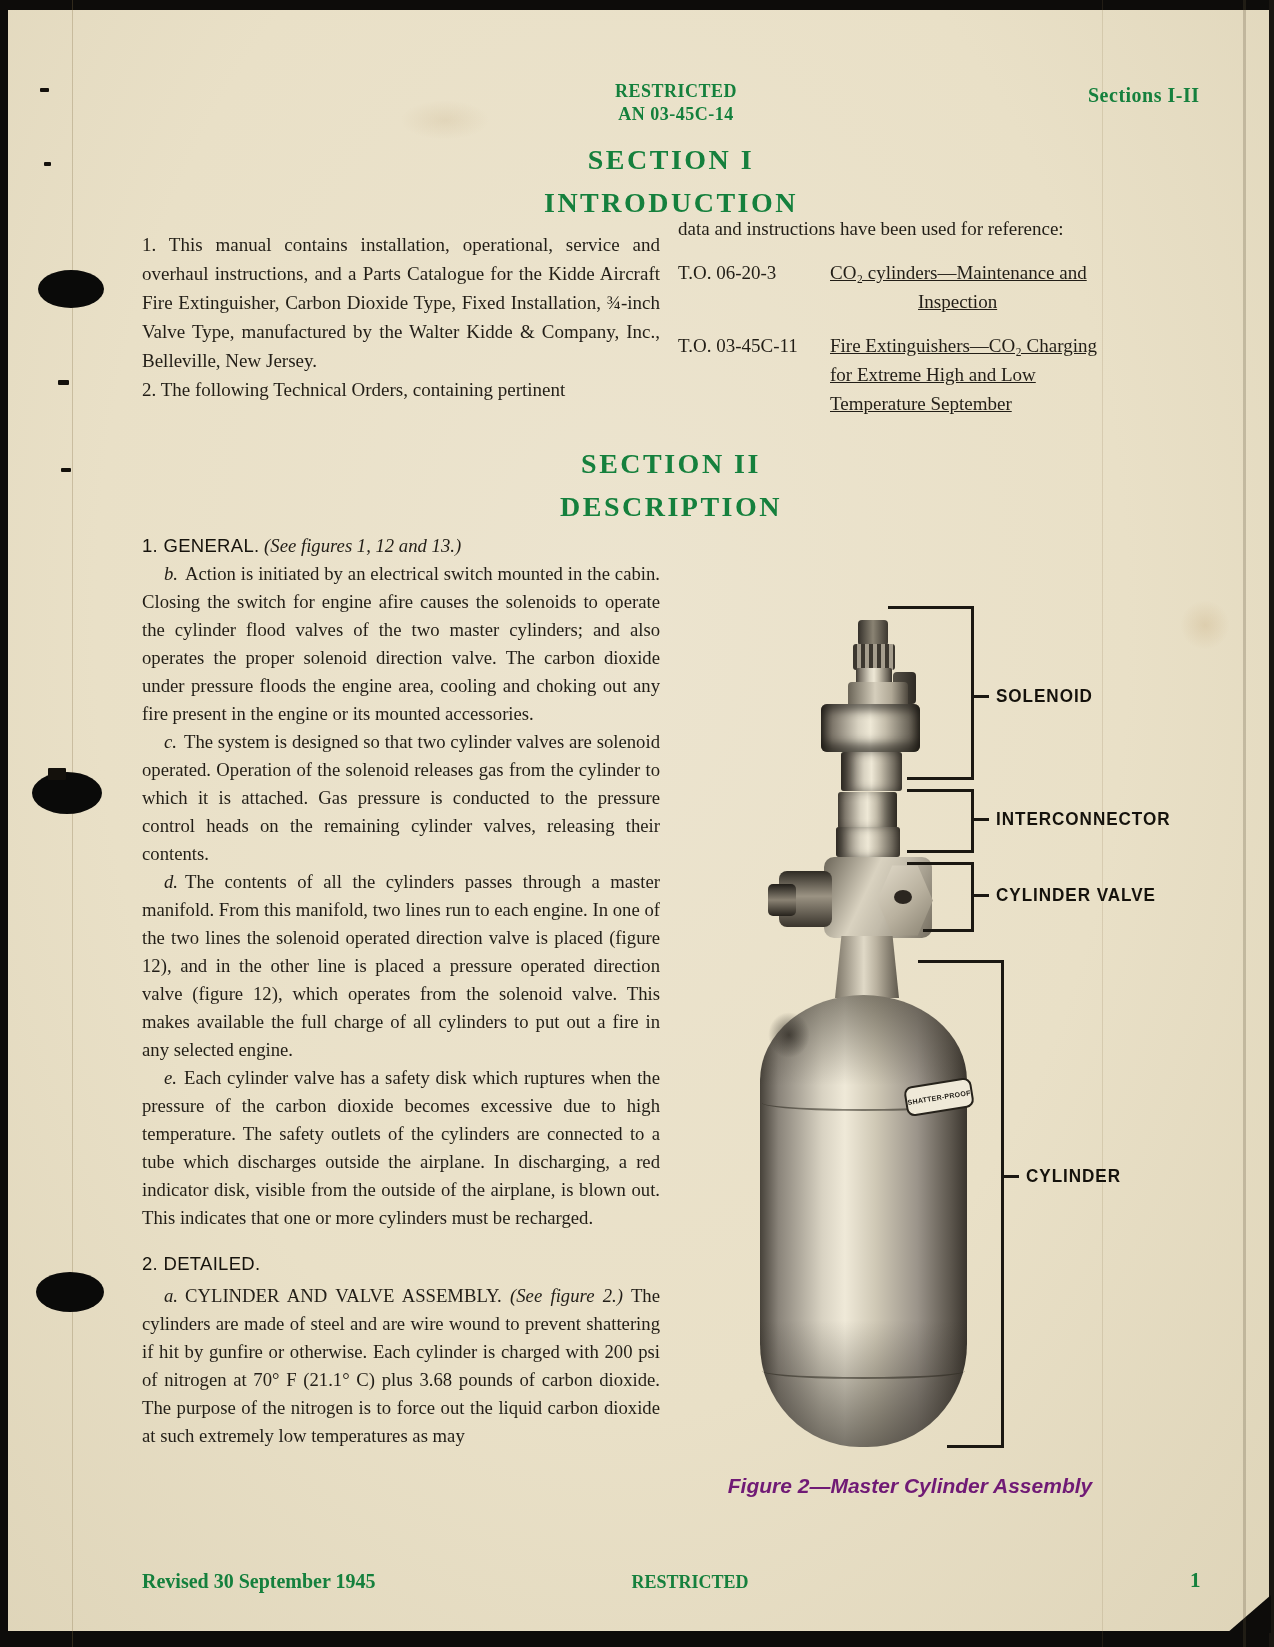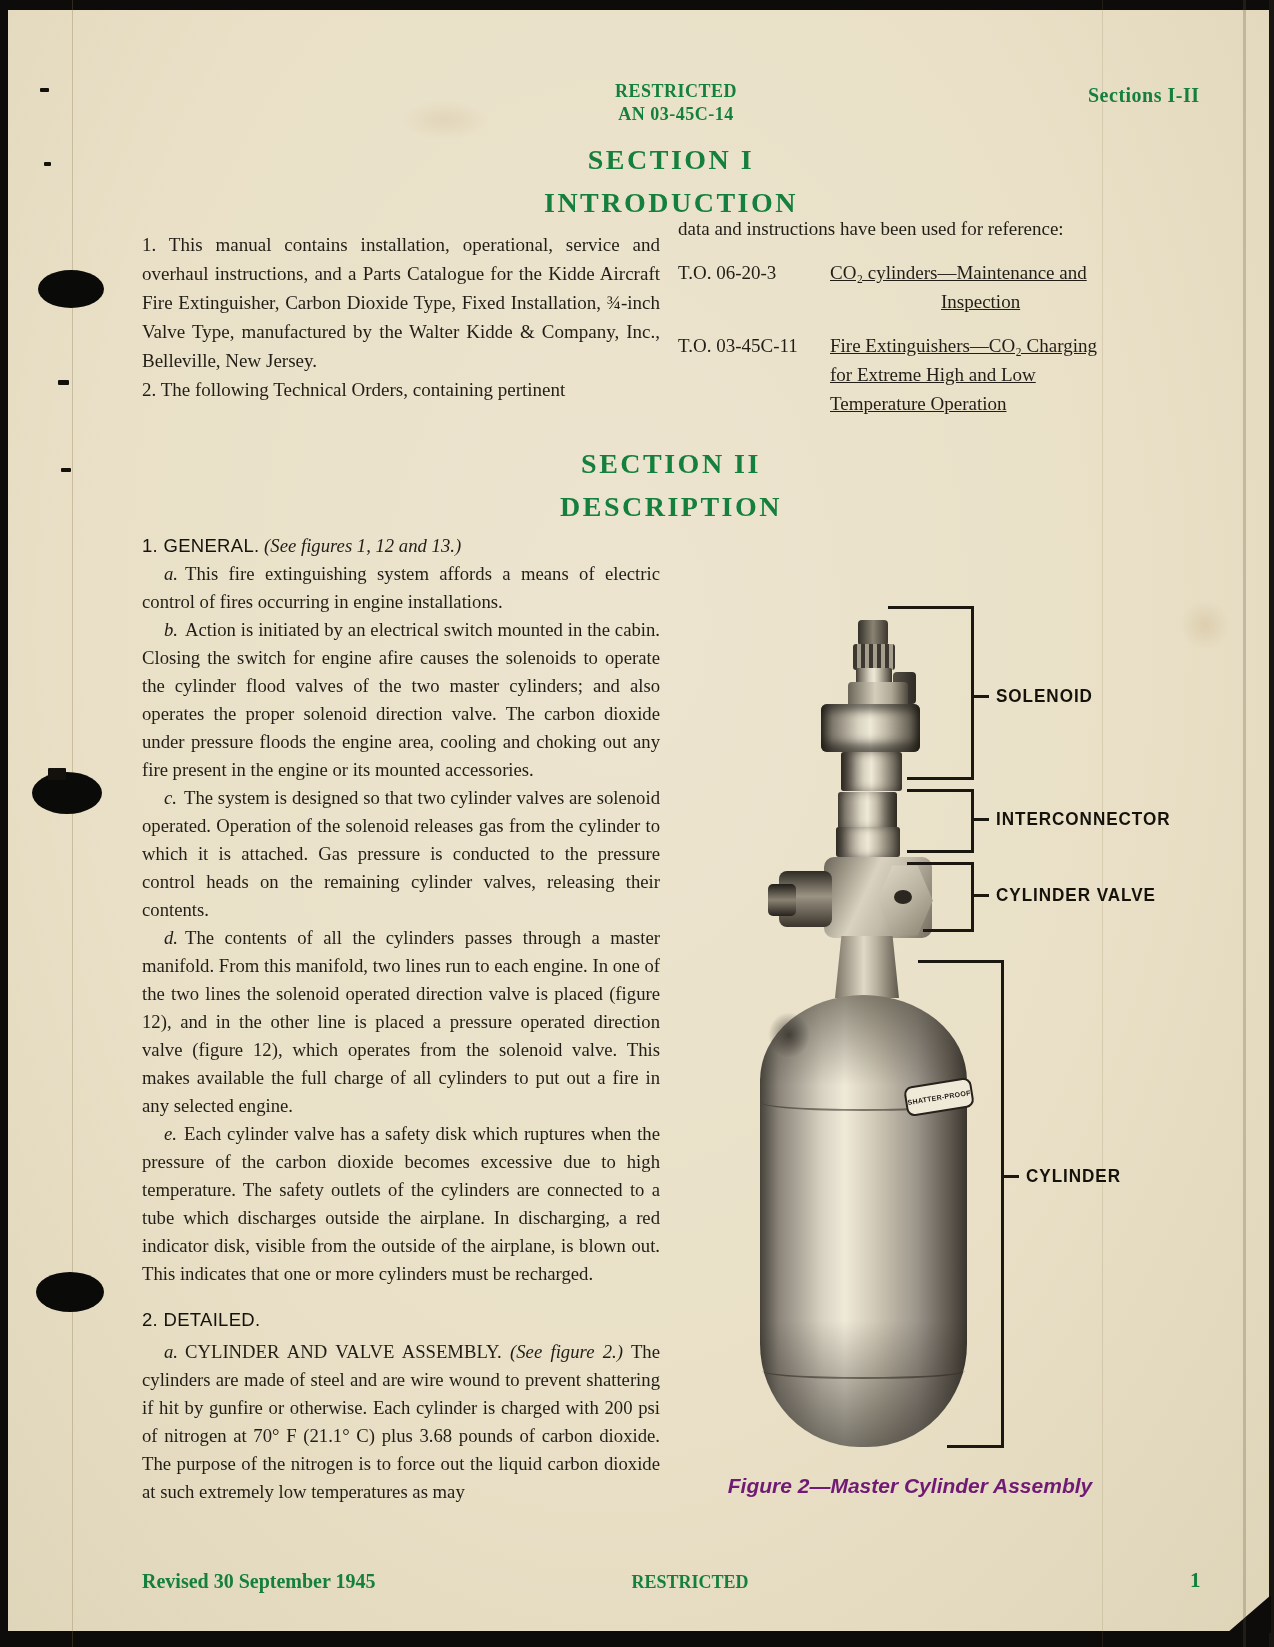--- a/index.html
+++ b/index.html
@@ -36,21 +36,21 @@
   .sections-ref{position:absolute;left:1088px;top:84px;font-size:20px;letter-spacing:.5px;}
   .sec-title{position:absolute;left:146px;width:1050px;text-align:center;font-size:28px;letter-spacing:2.5px;}
 
   
   .serif-p{font-size:19px;line-height:29px;text-align:justify;margin:0;}
   .col-left-s1{position:absolute;left:142px;top:230px;width:518px;}
   .col-right-s1{position:absolute;left:678px;top:214px;width:508px;}
   .ref-row{display:flex;margin-top:15px;}
   .ref-num{width:152px;flex:0 0 152px;font-size:19px;line-height:29px;}
   .ref-desc{flex:1;font-size:19px;line-height:29px;text-decoration:underline;}
-  .ref-desc .indent-right{margin-left:111px;}
+  .ref-desc .indent-right{margin-left:88px;}
 
   .col-left-s2{position:absolute;left:142px;top:532px;width:518px;}
   .col-left-s2 p{font-size:18.7px;line-height:28px;text-align:justify;margin:0;}
   .body-p{text-indent:22px;}
   .plead{font-style:italic;padding-right:7px;}
   .note{font-style:italic;}
   .subhead{font-family:"Liberation Sans","DejaVu Sans",sans-serif;font-weight:normal;font-size:18.5px;color:#16130d;letter-spacing:.3px;}
   .subhead-line{margin:0;line-height:28px;}
   .detailed-head{margin-top:18px !important;margin-bottom:4px !important;}
 
@@ -119,35 +119,32 @@
     <div class="ref-desc">
       <div>CO₂ cylinders—Maintenance and</div>
       <div class="indent-right">Inspection</div>
     </div>
   </div>
   <div class="ref-row">
     <div class="ref-num">T.O. 03-45C-11</div>
     <div class="ref-desc">
       <div>Fire Extinguishers—CO₂ Charging</div>
       <div>for Extreme High and Low</div>
-      <div>Temperature Operation</div>
+      <div>Temperature September</div>
     </div>
   </div>
 </div>
 
 <div class="sec-title gothic" style="top:448px;">SECTION II</div>
 <div class="sec-title gothic" style="top:491px;">DESCRIPTION</div>
 
 <div class="col-left-s2">
   <p class="subhead-line">
     <span class="subhead">1. GENERAL.</span>
     <span class="note">(See figures 1, 12 and 13.)</span>
-  </p>
-  <p class="body-p">
-    <span class="plead">a.</span><span>This fire extinguishing system affords a means of electric control of fires occurring in engine installations.</span>
   </p>
   <p class="body-p">
     <span class="plead">b.</span><span>Action is initiated by an electrical switch mounted in the cabin. Closing the switch for engine afire causes the solenoids to operate the cylinder flood valves of the two master cylinders; and also operates the proper solenoid direction valve. The carbon dioxide under pressure floods the engine area, cooling and choking out any fire present in the engine or its mounted accessories.</span>
   </p>
   <p class="body-p">
     <span class="plead">c.</span><span>The system is designed so that two cylinder valves are solenoid operated. Operation of the solenoid releases gas from the cylinder to which it is attached. Gas pressure is conducted to the pressure control heads on the remaining cylinder valves, releasing their contents.</span>
   </p>
   <p class="body-p">
     <span class="plead">d.</span><span>The contents of all the cylinders passes through a master manifold. From this manifold, two lines run to each engine. In one of the two lines the solenoid operated direction valve is placed (figure 12), and in the other line is placed a pressure operated direction valve (figure 12), which operates from the solenoid valve. This makes available the full charge of all cylinders to put out a fire in any selected engine.</span>
   </p>

